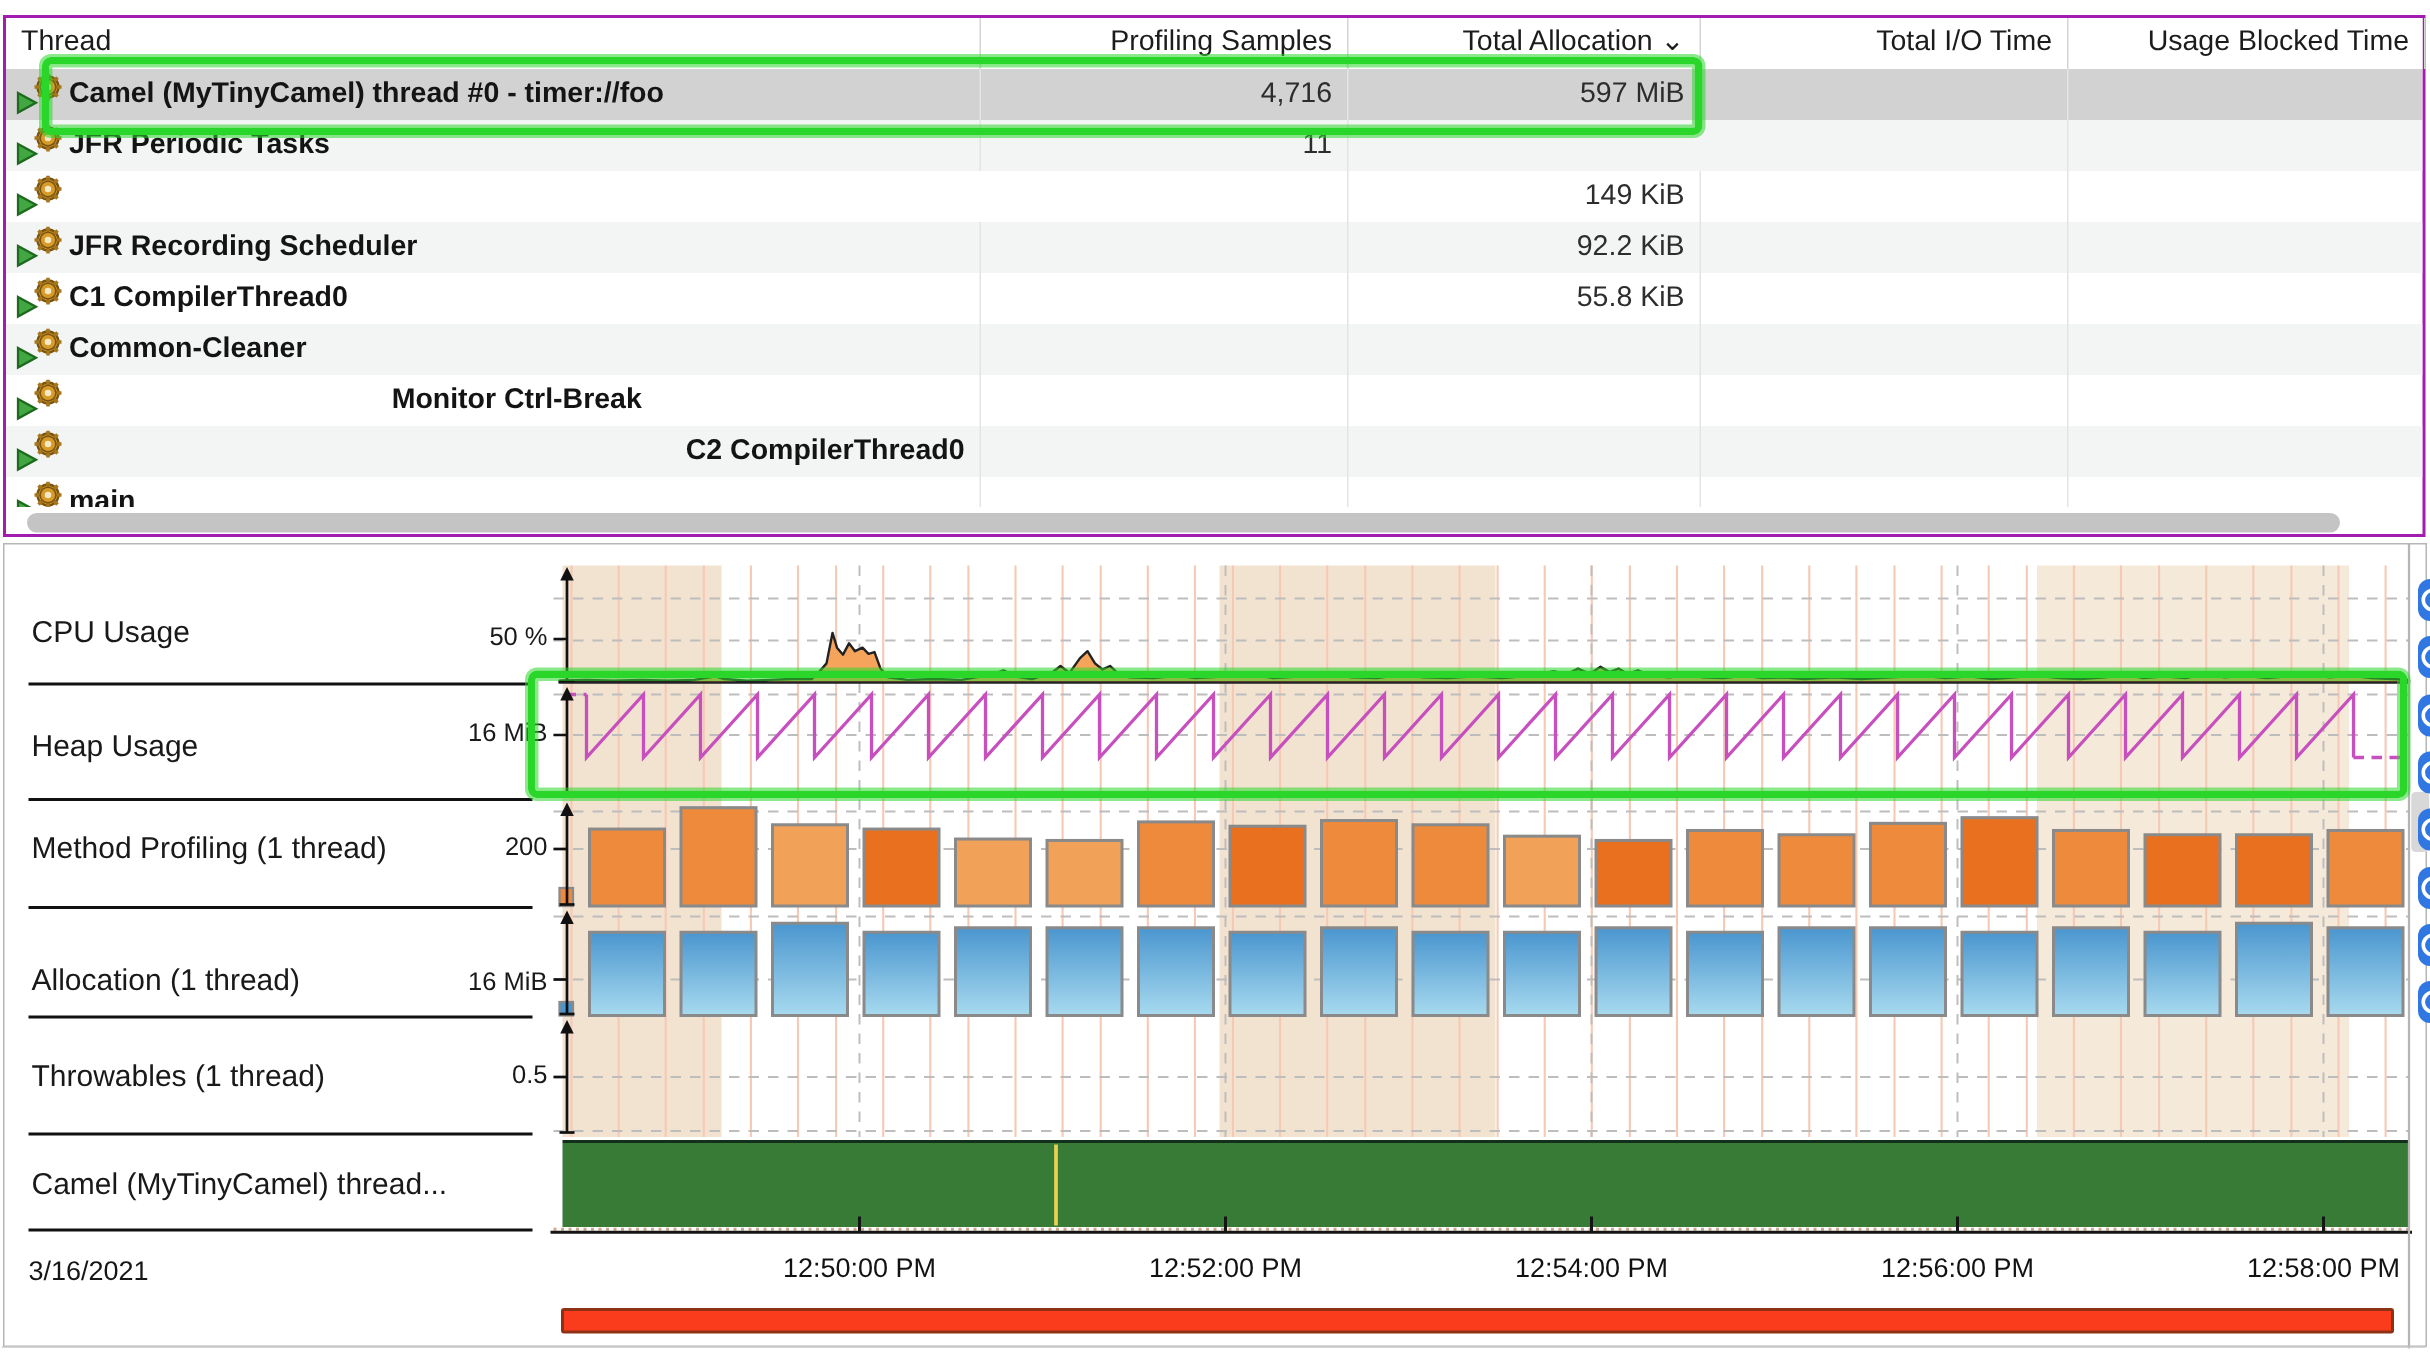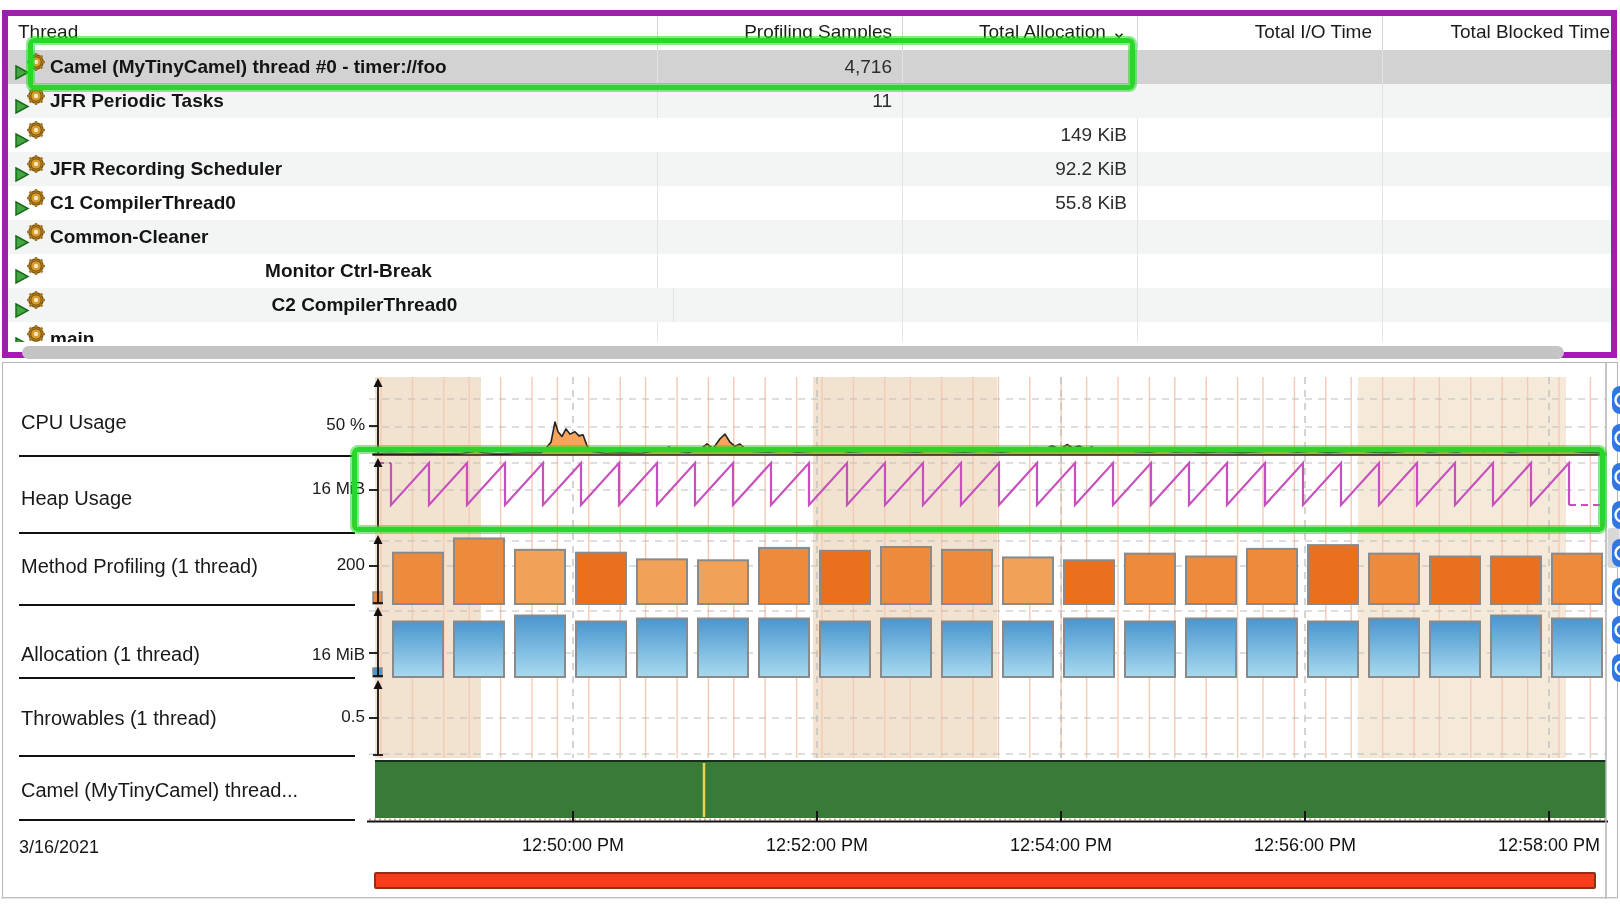--- a/index.html
+++ b/index.html
@@ -1,21 +1,21 @@
 <!DOCTYPE html>
 <html><head>
 <meta charset="utf-8">
 <style>
   html,body{margin:0;padding:0;width:1620px;height:904px;overflow:hidden;background:#fff;
     font-family:"Liberation Sans", sans-serif;-webkit-font-smoothing:antialiased;}
   #stage{position:relative;width:1620px;height:904px;background:#fff;}
 
   
   #table-panel{position:absolute;left:2px;top:10px;width:1615px;height:348px;
-    border:6px solid #a21caf;background:#fff;box-sizing:border-box;}
+    border:2px solid #a21caf;background:#fff;box-sizing:border-box;}
   .thead{position:absolute;left:0;top:0;width:100%;height:34px;background:#fff;}
   .th{position:absolute;top:0;height:34px;line-height:32px;font-size:19px;color:#1c1c1c;
       box-sizing:border-box;border-right:1px solid #d4d4d4;padding:0 10px;white-space:nowrap;overflow:hidden;}
   .tbody{position:absolute;left:0;top:34px;width:100%;height:292px;overflow:hidden;}
   .trow{position:absolute;left:0;width:100%;height:34px;}
   .trow.stripe{background:#f3f4f4;}
   .trow.selected{background:#d2d2d2;}
   .td{position:absolute;top:0;height:34px;line-height:34px;font-size:19px;color:#2d2d2d;
       box-sizing:border-box;border-right:1px solid #e4e4e4;padding:0 10px;white-space:nowrap;overflow:hidden;}
   .td.name{font-weight:bold;color:#141414;padding-left:42px;}
@@ -41,38 +41,39 @@
 <body>
 
 <div id="stage">
 
   <div id="table-panel">
     <div class="thead">
         <div class="th" style="left: 0px; width: 650px; text-align: left;">Thread</div>
         <div class="th" style="left: 895px; width: 235px; text-align: right;">Total Allocation ⌄</div>
         <div class="th" style="left: 650px; width: 245px; text-align: right;">Profiling Samples</div>
         <div class="th" style="left: 1130px; width: 245px; text-align: right;">Total I/O Time</div>
-        <div class="th" style="left: 1375px; width: 238px; text-align: right;">Total Blocked Time</div>
+        <div class="th" style="left: 1375px; width: 238px; text-align: right;">Usage Blocked Time</div>
       </div>
     <div class="tbody">
         <div class="trow selected" style="top: 0px;">
           <div class="rowicon"><svg width="32" height="28">
               <g>
                 <circle cx="22" cy="9" r="7" fill="#d79b2a" stroke="#7a5410" stroke-width="1.6"></circle>
                 <line x1="13" y1="9" x2="31" y2="9" stroke="#a5761c" stroke-width="2.4"></line>
                 <line x1="15.63603896932107" y1="2.6360389693210724" x2="28.36396103067893" y2="15.363961030678928" stroke="#a5761c" stroke-width="2.4"></line>
                 <line x1="22" y1="0" x2="22" y2="18" stroke="#a5761c" stroke-width="2.4"></line>
                 <line x1="28.36396103067893" y1="2.6360389693210715" x2="15.636038969321072" y2="15.36396103067893" stroke="#a5761c" stroke-width="2.4"></line>
                 <circle cx="22" cy="9" r="5.2" fill="#d79b2a" stroke="#7a5410" stroke-width="1"></circle>
                 <circle cx="22" cy="9" r="2.2" fill="#f6e8c4"></circle>
               </g>
               <polygon points="2,13 14,19.5 2,26" fill="#42a642" stroke="#1c6b1c" stroke-width="1.5"></polygon>
             </svg></div>
           <div class="td name" style="left: 0px; width: 650px; text-align: left;">Camel (MyTinyCamel) thread #0 - timer://foo</div>
           <div class="td" style="left: 650px; width: 245px; text-align: right;">4,716</div>
+          <div class="td" style="left: 895px; width: 235px; text-align: right;">597 MiB</div>
           <div class="td" style="left: 1130px; width: 245px; text-align: right;"></div>
           <div class="td" style="left: 1375px; width: 238px; text-align: right;"></div>
         </div>
         <div class="trow stripe" style="top: 34px;">
           <div class="rowicon"><svg width="32" height="28">
               <g>
                 <circle cx="22" cy="9" r="7" fill="#d79b2a" stroke="#7a5410" stroke-width="1.6"></circle>
                 <line x1="13" y1="9" x2="31" y2="9" stroke="#a5761c" stroke-width="2.4"></line>
                 <line x1="15.63603896932107" y1="2.6360389693210724" x2="28.36396103067893" y2="15.363961030678928" stroke="#a5761c" stroke-width="2.4"></line>
                 <line x1="22" y1="0" x2="22" y2="18" stroke="#a5761c" stroke-width="2.4"></line>
@@ -187,21 +188,21 @@
                 <circle cx="22" cy="9" r="7" fill="#d79b2a" stroke="#7a5410" stroke-width="1.6"></circle>
                 <line x1="13" y1="9" x2="31" y2="9" stroke="#a5761c" stroke-width="2.4"></line>
                 <line x1="15.63603896932107" y1="2.6360389693210724" x2="28.36396103067893" y2="15.363961030678928" stroke="#a5761c" stroke-width="2.4"></line>
                 <line x1="22" y1="0" x2="22" y2="18" stroke="#a5761c" stroke-width="2.4"></line>
                 <line x1="28.36396103067893" y1="2.6360389693210715" x2="15.636038969321072" y2="15.36396103067893" stroke="#a5761c" stroke-width="2.4"></line>
                 <circle cx="22" cy="9" r="5.2" fill="#d79b2a" stroke="#7a5410" stroke-width="1"></circle>
                 <circle cx="22" cy="9" r="2.2" fill="#f6e8c4"></circle>
               </g>
               <polygon points="2,13 14,19.5 2,26" fill="#42a642" stroke="#1c6b1c" stroke-width="1.5"></polygon>
             </svg></div>
-          <div class="td name" style="left: 16px; width: 650px; text-align: center;">C2 CompilerThread0</div>
+          <div class="td name" style="left: 0px; width: 650px; text-align: right;">C2 CompilerThread0</div>
           <div class="td" style="left: 650px; width: 245px; text-align: right;"></div>
           <div class="td" style="left: 895px; width: 235px; text-align: right;"></div>
           <div class="td" style="left: 1130px; width: 245px; text-align: right;"></div>
           <div class="td" style="left: 1375px; width: 238px; text-align: right;"></div>
         </div>
         <div class="trow" style="top: 272px;">
           <div class="rowicon"><svg width="32" height="28">
               <g>
                 <circle cx="22" cy="9" r="7" fill="#d79b2a" stroke="#7a5410" stroke-width="1.6"></circle>
                 <line x1="13" y1="9" x2="31" y2="9" stroke="#a5761c" stroke-width="2.4"></line>

